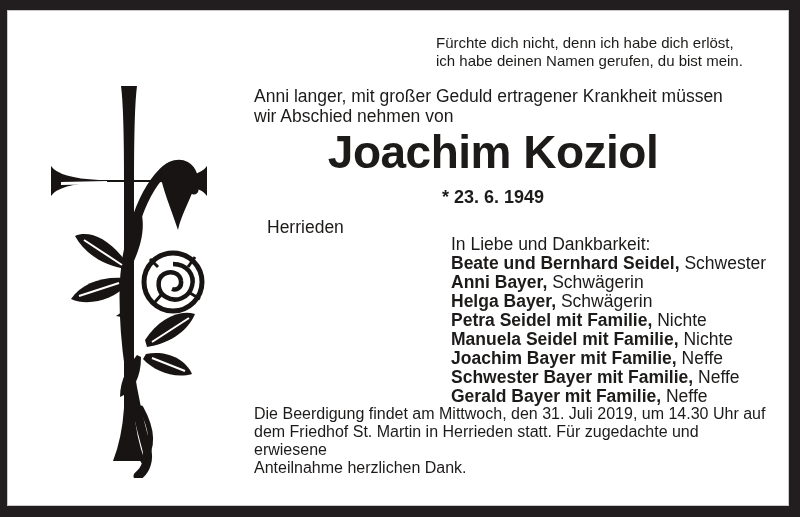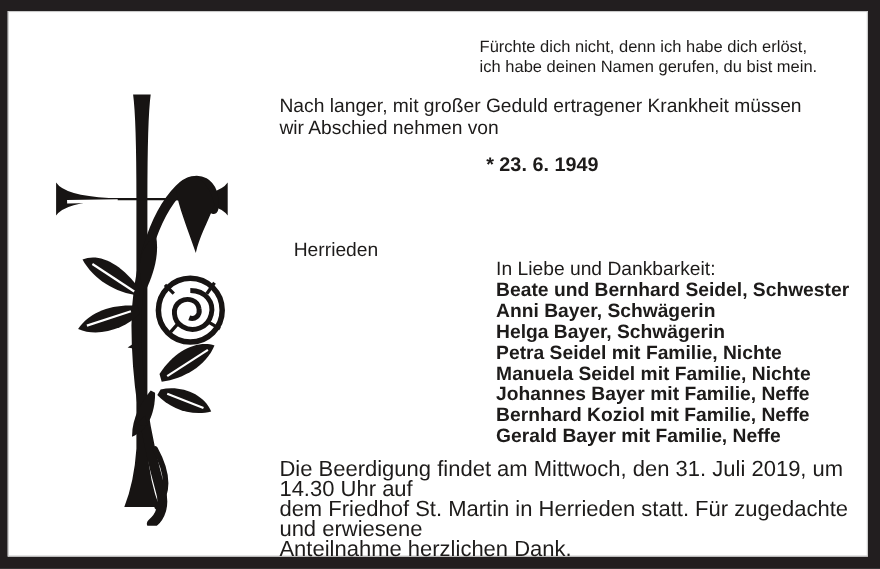--- a/index.html
+++ b/index.html
@@ -33,24 +33,24 @@
   }
   .dates{
     margin-top:11px;font-size:18px;font-weight:bold;
     display:flex;justify-content:center;gap:36px;white-space:nowrap;
   }
   .place{left:259px;top:206px;font-size:17.5px;line-height:20px;}
   .mourners{left:443px;top:224px;width:360px;font-size:17.5px;line-height:19px;}
   .mourners .heading{font-weight:normal;}
   .mourner-row{white-space:nowrap;}
   .mname{font-weight:bold;}
-  .mrel{font-weight:bold;margin-top:47px;}
+  .mrel{font-weight:normal;margin-top:47px;}
   .funeral{
-    left:246px;top:407px;width:520px;
-    font-size:20px;line-height:18px;white-space:pre-line;
+    left:246px;top:394px;width:520px;
+    font-size:16px;line-height:18px;white-space:pre-line;
   }
   svg.illustration{left:21px;top:67px;}
 </style>
 </head>
 <body>
 
 <div class="sheet">
   <div class="inner">
 
     <svg class="abs illustration" width="200" height="400" viewBox="0 0 200 400" aria-hidden="true">
@@ -89,41 +89,42 @@
         <path d="M 156 293 L 123 280" stroke="#ffffff" stroke-width="2"></path>
 
         <path d="M 96 232 L 87 238 L 98 240 Z"></path>
         <path d="M 103 300 L 94 308 L 105 309 Z"></path>
       </g>
     </svg>
 
     <div class="abs quote">Fürchte dich nicht, denn ich habe dich erlöst,
 ich habe deinen Namen gerufen, du bist mein.</div>
 
-    <div class="abs intro">Nach langer, mit großer Geduld ertragener Krankheit müssen
+    <div class="abs intro">Anni langer, mit großer Geduld ertragener Krankheit müssen
 wir Abschied nehmen von</div>
 
     <div class="abs nameblock">
+      <div class="deceased">Joachim Koziol</div>
       <div class="dates">
         <span>* 23. 6. 1949</span>
       </div>
     </div>
 
     <div class="abs place">Herrieden</div>
 
     <div class="abs mourners">
       <div class="heading">In Liebe und Dankbarkeit:</div>
       <div>
           <div class="mourner-row"><span class="mname">Beate und Bernhard Seidel,</span> <span class="mrel">Schwester</span></div>
           <div class="mourner-row"><span class="mname">Anni Bayer,</span> <span class="mrel">Schwägerin</span></div>
           <div class="mourner-row"><span class="mname">Helga Bayer,</span> <span class="mrel">Schwägerin</span></div>
           <div class="mourner-row"><span class="mname">Petra Seidel mit Familie,</span> <span class="mrel">Nichte</span></div>
           <div class="mourner-row"><span class="mname">Manuela Seidel mit Familie,</span> <span class="mrel">Nichte</span></div>
-          <div class="mourner-row"><span class="mname">Johannes Bayer mit Familie,</span> <span class="mrel">Neffe</span></div>
-          <div class="mourner-row"><span class="mname">Bernhard Koziol mit Familie,</span> <span class="mrel">Neffe</span></div>
+          <div class="mourner-row"><span class="mname">Joachim Bayer mit Familie,</span> <span class="mrel">Neffe</span></div>
+          <div class="mourner-row"><span class="mname">Schwester Bayer mit Familie,</span> <span class="mrel">Neffe</span></div>
           <div class="mourner-row"><span class="mname">Gerald Bayer mit Familie,</span> <span class="mrel">Neffe</span></div>
         </div>
     </div>
 
     <div class="abs funeral">Die Beerdigung findet am Mittwoch, den 31. Juli 2019, um 14.30 Uhr auf
 dem Friedhof St. Martin in Herrieden statt. Für zugedachte und erwiesene
 Anteilnahme herzlichen Dank.</div>
 
   </div>
 </div>

